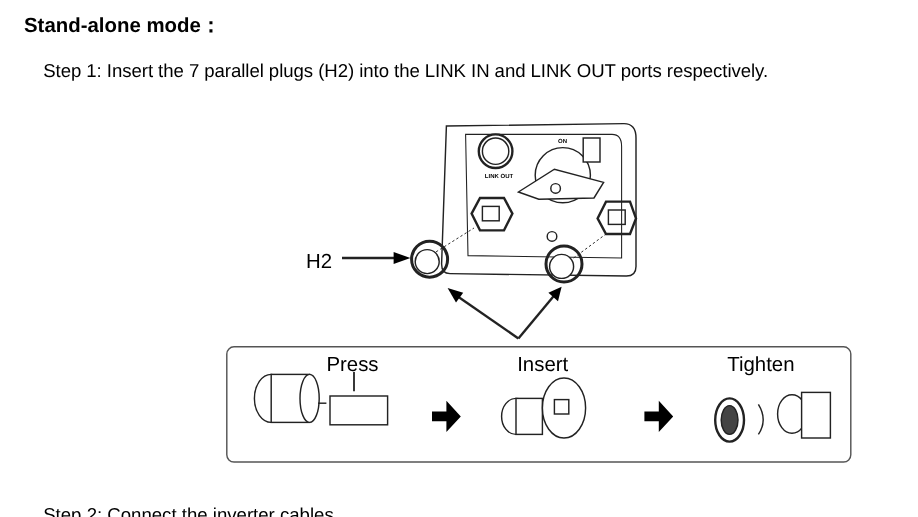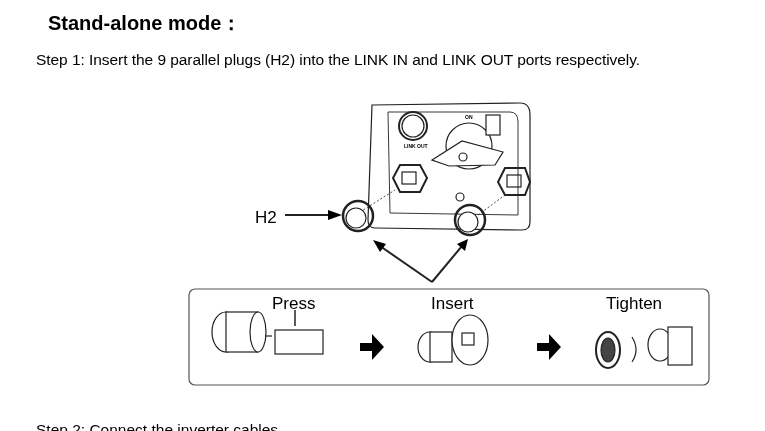--- a/index.html
+++ b/index.html
@@ -1,26 +1,26 @@
 <!DOCTYPE html>
 <html><head>
 <meta charset="utf-8">
 <style>
   html,body{margin:0;padding:0;background:#fff;}
   body{width:765px;height:431px;position:relative;overflow:hidden;font-family:"Liberation Sans",sans-serif;color:#000;}
-  .heading{position:absolute;left:48px;top:10px;font-size:20px;font-weight:bold;}
+  .heading{position:absolute;left:20px;top:10px;font-size:17px;font-weight:bold;}
   .step1{position:absolute;left:36px;top:51px;font-size:15.5px;letter-spacing:-0.05px;}
   .step2{position:absolute;left:36px;top:421px;font-size:15.5px;}
   .fig{position:absolute;left:0;top:0;}
 </style>
 </head>
 <body>
 
 <div class="heading">Stand-alone mode：</div>
-<div class="step1">Step 1: Insert the 9 parallel plugs (H2) into the LINK IN and LINK OUT ports respectively.</div>
+<div class="step1">Step 1: Insert the 7 parallel plugs (H2) into the LINK IN and LINK OUT ports respectively.</div>
 
 <svg class="fig" width="765" height="431">
   <g fill="none" stroke="#222" stroke-width="1.2">
 
     <path d="M372 105 L520 103 Q530 103 530 115 L530 222 Q530 230 522 230 L375 228 Q368 228 368 220 Z" fill="#fff"></path>
     <path d="M388 112 L510 112 Q518 112 518 122 L518 215 L390 213 Z" stroke-width="0.9"></path>
 
     <circle cx="413" cy="126" r="14" stroke-width="2"></circle>
     <circle cx="413" cy="126" r="11" fill="#fff"></circle>
 

